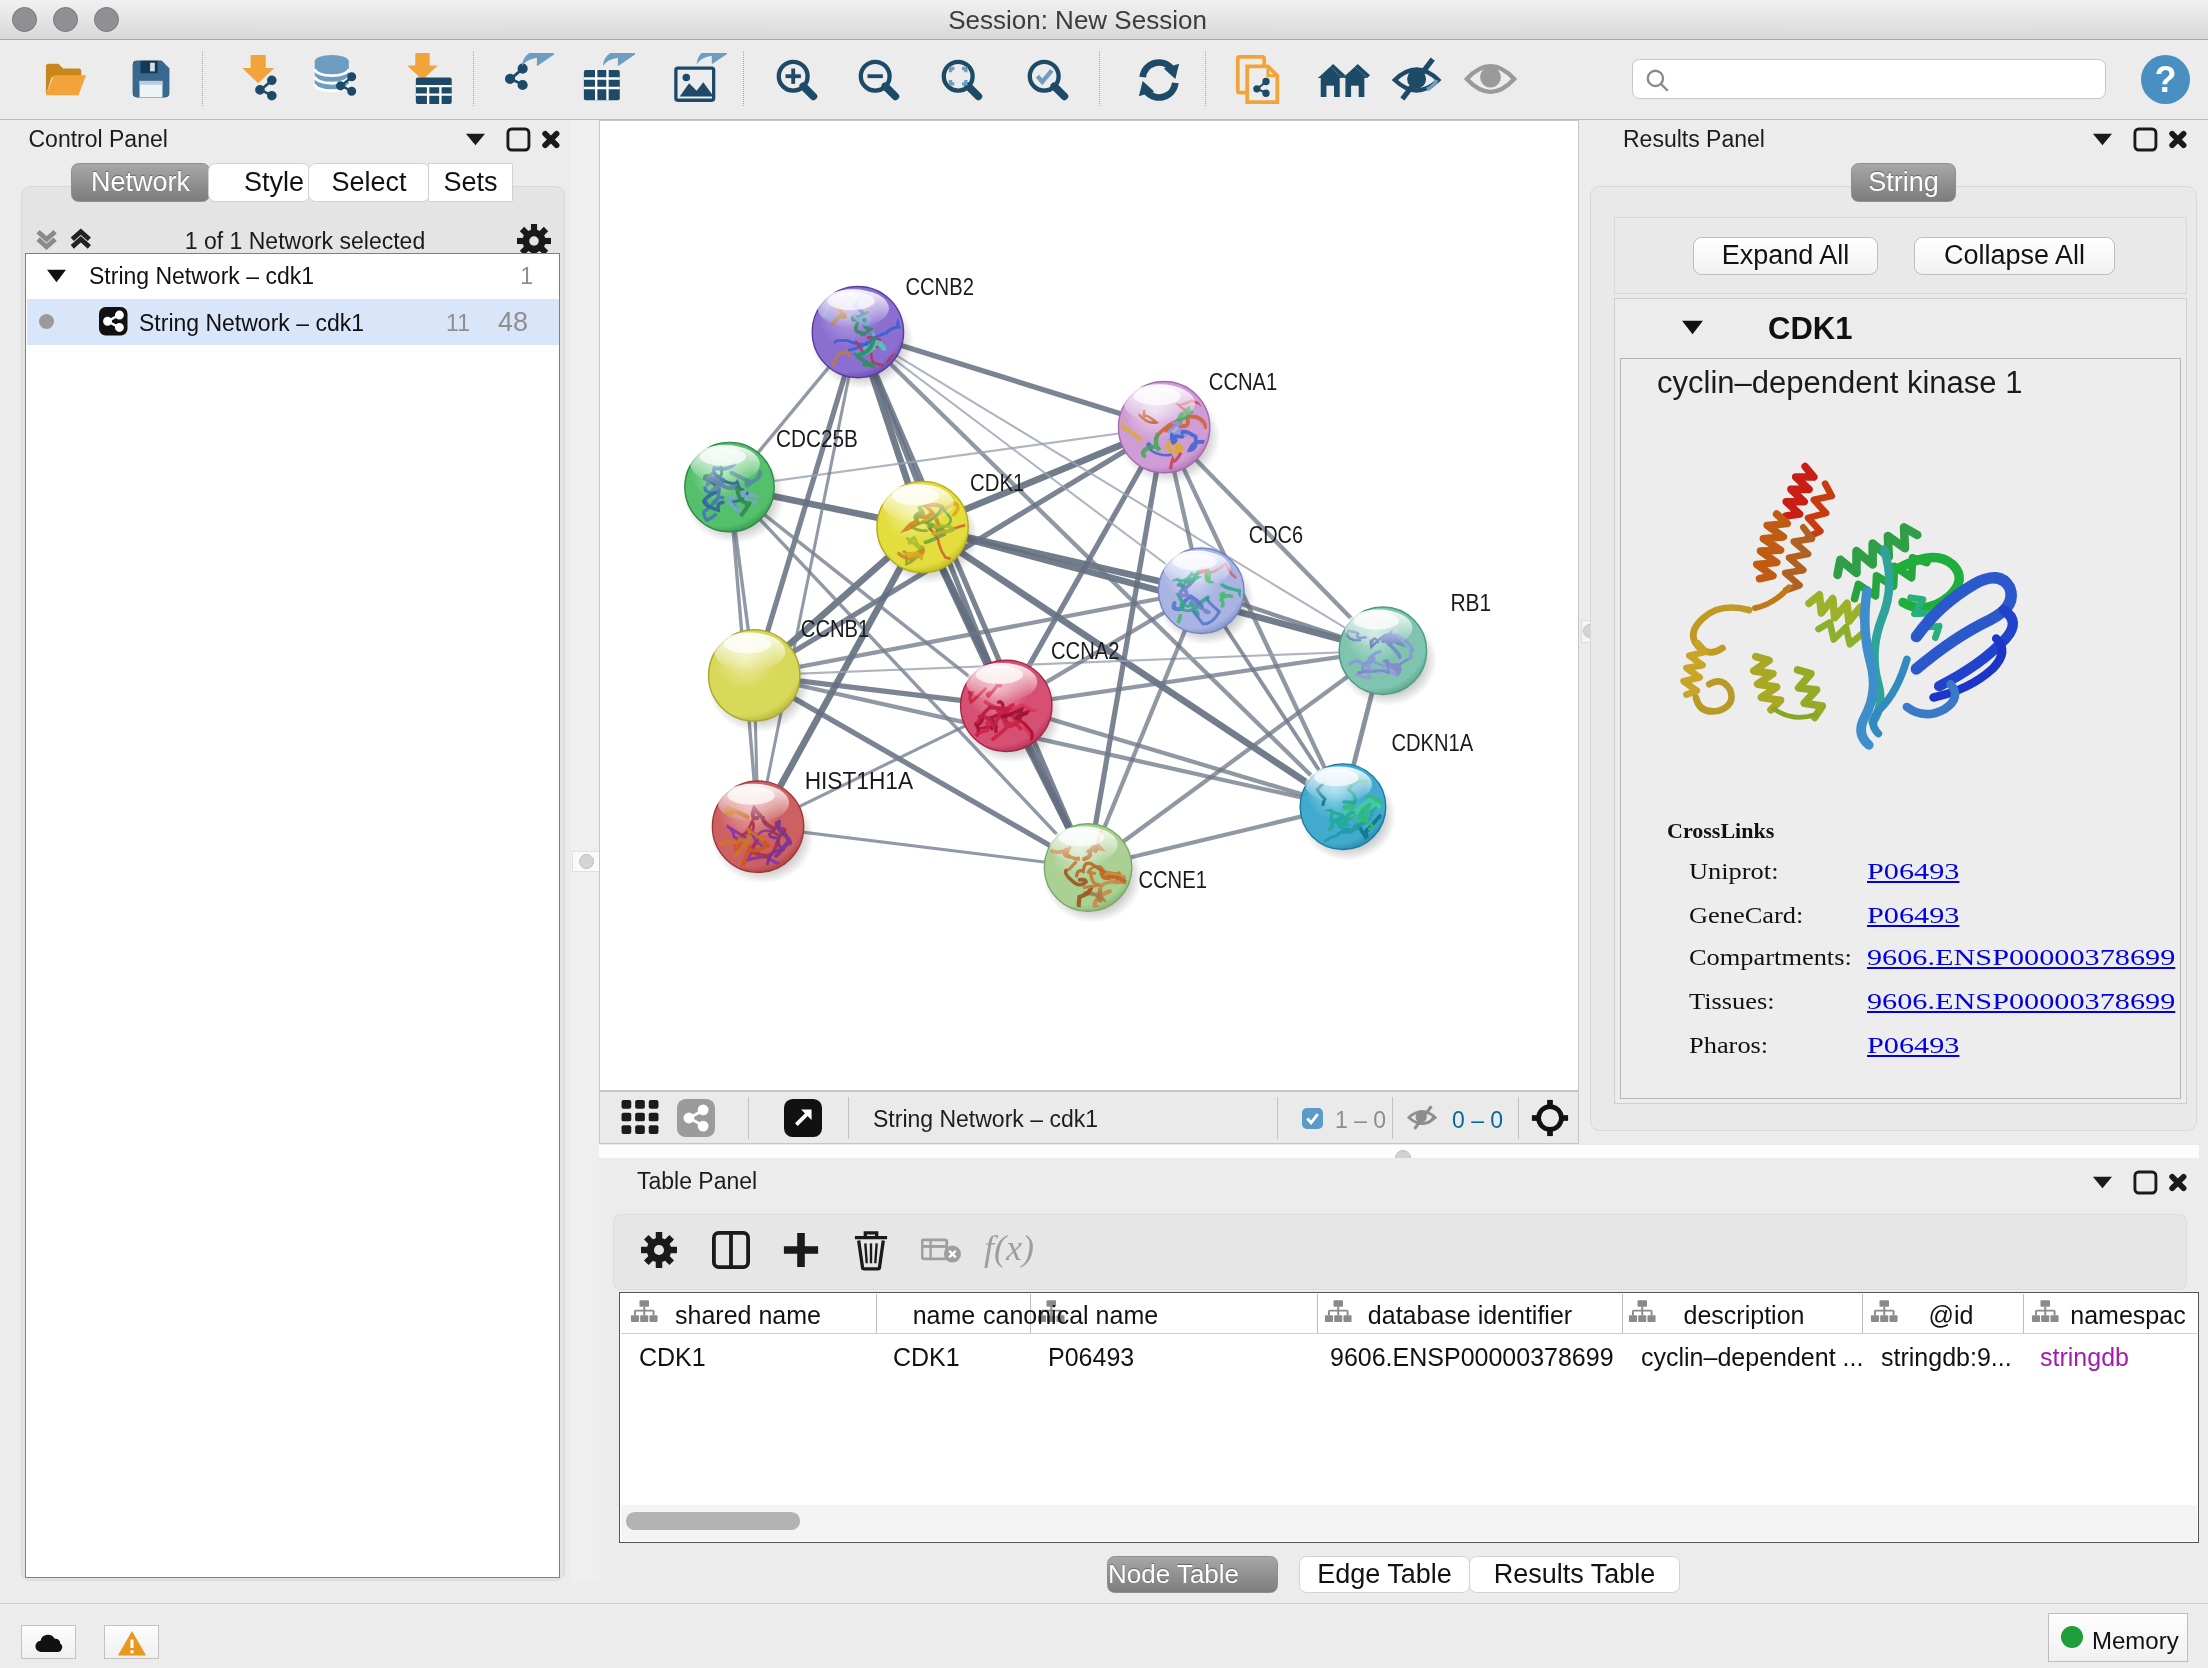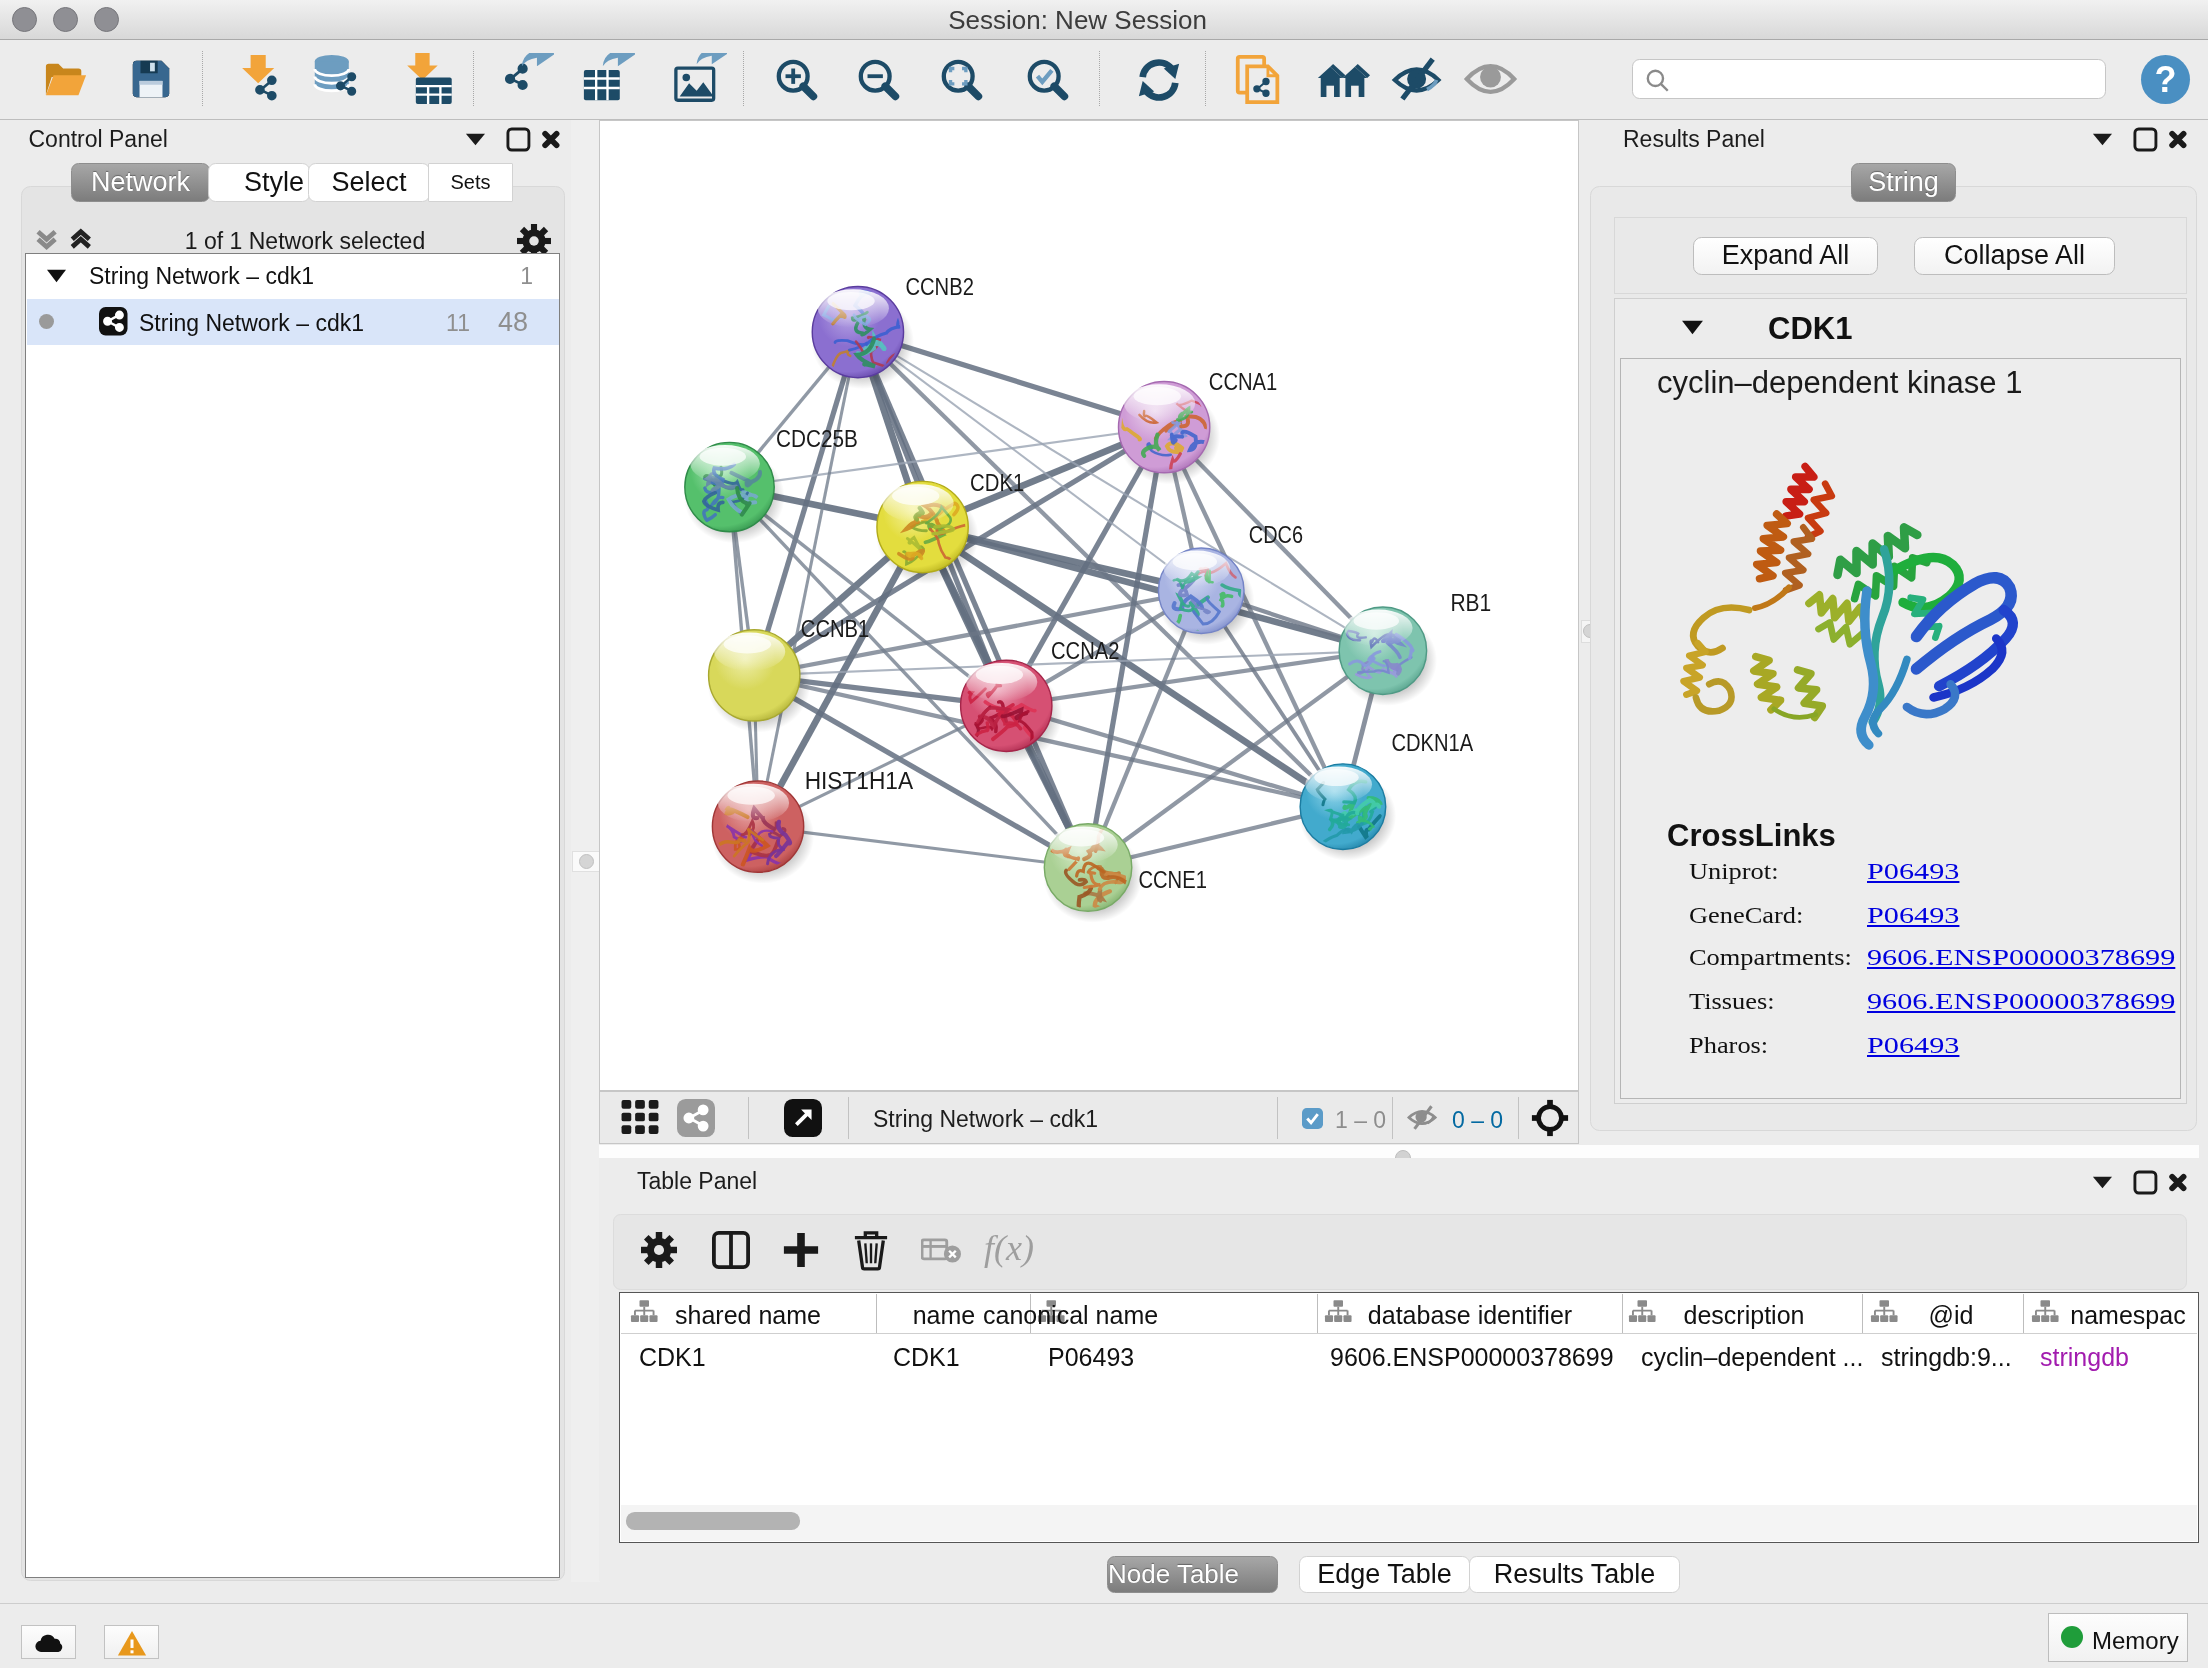--- a/index.html
+++ b/index.html
@@ -183,21 +183,21 @@
 <div class="abs" style="left:9.5px;top:120px;width:561px;height:1462px;background:#ececec;"></div>
 <div class="abs ttl" style="left:28.5px;top:126px;">Control Panel</div>
 <svg class="abs" style="left:464px;top:126px" width="105" height="27" viewBox="0 0 110 28">
     <path d="M2 8 l20 0 l-10 12 Z" fill="#1a1a1a"></path>
     <rect x="46" y="3" width="22" height="22" rx="4" fill="none" stroke="#1a1a1a" stroke-width="3"></rect>
     <path d="M85 6 l12 12 M97 6 l-12 12" stroke="#1a1a1a" stroke-width="6" stroke-linecap="round" transform="translate(0,2)"></path>
   </svg>
 <div class="abs" style="z-index:5;left:71px;top:163px;width:139px;height:39px;border-radius:7.6px;background:linear-gradient(#a7a7a7,#7c7c7c);border:1px solid #8e8e8e;box-sizing:border-box;color:#fff;font-size:27px;text-align:center;line-height:37px;text-shadow:0 -1px 1px rgba(0,0,0,.35);">Network</div>
 <div class="abs" style="z-index:5;left:208px;top:163px;width:102px;height:39px;border-radius:7.6px;background:#fff;border:1px solid #d2d2d2;box-sizing:border-box;color:#111;font-size:27px;text-align:center;line-height:37px;padding-left:30px;">Style</div>
 <div class="abs" style="z-index:5;left:308px;top:163px;width:122px;height:39px;border-radius:7.6px;background:#fff;border:1px solid #d2d2d2;box-sizing:border-box;color:#111;font-size:27px;text-align:center;line-height:37px;">Select</div>
-<div class="abs" style="z-index:5;left:428px;top:163px;width:85px;height:39px;border-radius:1px;background:#fff;border:1px solid #d2d2d2;box-sizing:border-box;color:#111;font-size:20px;text-align:center;line-height:37px;">Sets</div>
+<div class="abs" style="z-index:5;left:428px;top:163px;width:85px;height:39px;border-radius:1px;background:#fff;border:1px solid #d2d2d2;box-sizing:border-box;color:#111;font-size:27px;text-align:center;line-height:37px;">Sets</div>
 <div class="abs" style="left:21px;top:186px;width:544px;height:1395px;background:#e4e4e4;
 border:1px solid #d8d8d8;border-radius:9.5px;box-sizing:border-box;"></div>
 <svg class="abs" style="left:34px;top:226px" width="67" height="28.5" viewBox="0 0 70 30">
 <g fill="none" stroke="#8a8a8a" stroke-width="5">
       <path d="M4 6 l9 8 l9 -8"></path>
       <path d="M4 14 l9 8 l9 -8"></path>
     </g>
 <g fill="none" stroke="#222" stroke-width="5">
       <path d="M40 14 l9 -8 l9 8"></path>
       <path d="M40 22 l9 -8 l9 8"></path>
@@ -763,22 +763,22 @@
 <path d="M256 147 L269 149 L260 164 L278 163 L269 178 L286 177 L282 189" stroke="#27b07c" stroke-width="7" stroke-linejoin="round"></path>
 <path d="M228 96 q12 38 -2 72 q-14 36 -4 70 q6 22 -6 40" stroke="#2fa39a" stroke-width="9"></path>
 <path d="M210 140 q-6 40 4 76 q8 30 -6 56 q-10 18 4 30" stroke="#3e8ecb" stroke-width="10"></path>
 <path d="M252 212 q-10 34 -28 52 q-14 14 -2 26" stroke="#338ac0" stroke-width="8"></path>
 <path d="M262 222 q40 -34 78 -52 q28 -14 20 -34 q-10 -18 -36 -4 q-38 22 -62 56" stroke="#2b59cc" stroke-width="12"></path>
 <path d="M286 240 q44 -22 70 -50 q16 -18 -2 -30" stroke="#2143cc" stroke-width="11"></path>
 <path d="M280 252 q38 -8 62 -30 q18 -18 4 -32" stroke="#1b35c8" stroke-width="9"></path>
 <path d="M252 262 q18 14 40 2 q18 -12 6 -26" stroke="#3a78c8" stroke-width="9"></path>
 </g>
   </svg>
-<div class="abs" style="left:1667px;top:818px;font-size:31px;font-weight:bold;color:#111;
-font-family:Liberation Sans, sans-serif;">CrossLinks</div>
+<div class="abs" style="left:1667px;top:818px;font-size:22px;font-weight:bold;color:#111;
+font-family:Liberation Serif, serif;">CrossLinks</div>
 <div class="abs" style="left:1689px;top:858px;font-size:24px;color:#111;font-family:'Liberation Serif',serif;transform:scaleX(1.1);transform-origin:0 0;">Uniprot:</div>
 <div class="abs lnk" style="left:1867px;top:858px;font-size:24px;transform:scaleX(1.26);transform-origin:0 0;">P06493</div>
 <div class="abs" style="left:1689px;top:902px;font-size:24px;color:#111;font-family:'Liberation Serif',serif;transform:scaleX(1.1);transform-origin:0 0;">GeneCard:</div>
 <div class="abs lnk" style="left:1867px;top:902px;font-size:24px;transform:scaleX(1.26);transform-origin:0 0;">P06493</div>
 <div class="abs" style="left:1689px;top:944px;font-size:24px;color:#111;font-family:'Liberation Serif',serif;transform:scaleX(1.1);transform-origin:0 0;">Compartments:</div>
 <div class="abs lnk" style="left:1867px;top:944px;font-size:24px;transform:scaleX(1.26);transform-origin:0 0;">9606.ENSP00000378699</div>
 <div class="abs" style="left:1689px;top:988px;font-size:24px;color:#111;font-family:'Liberation Serif',serif;transform:scaleX(1.1);transform-origin:0 0;">Tissues:</div>
 <div class="abs lnk" style="left:1867px;top:988px;font-size:24px;transform:scaleX(1.26);transform-origin:0 0;">9606.ENSP00000378699</div>
 <div class="abs" style="left:1689px;top:1032px;font-size:24px;color:#111;font-family:'Liberation Serif',serif;transform:scaleX(1.1);transform-origin:0 0;">Pharos:</div>
 <div class="abs lnk" style="left:1867px;top:1032px;font-size:24px;transform:scaleX(1.26);transform-origin:0 0;">P06493</div>

